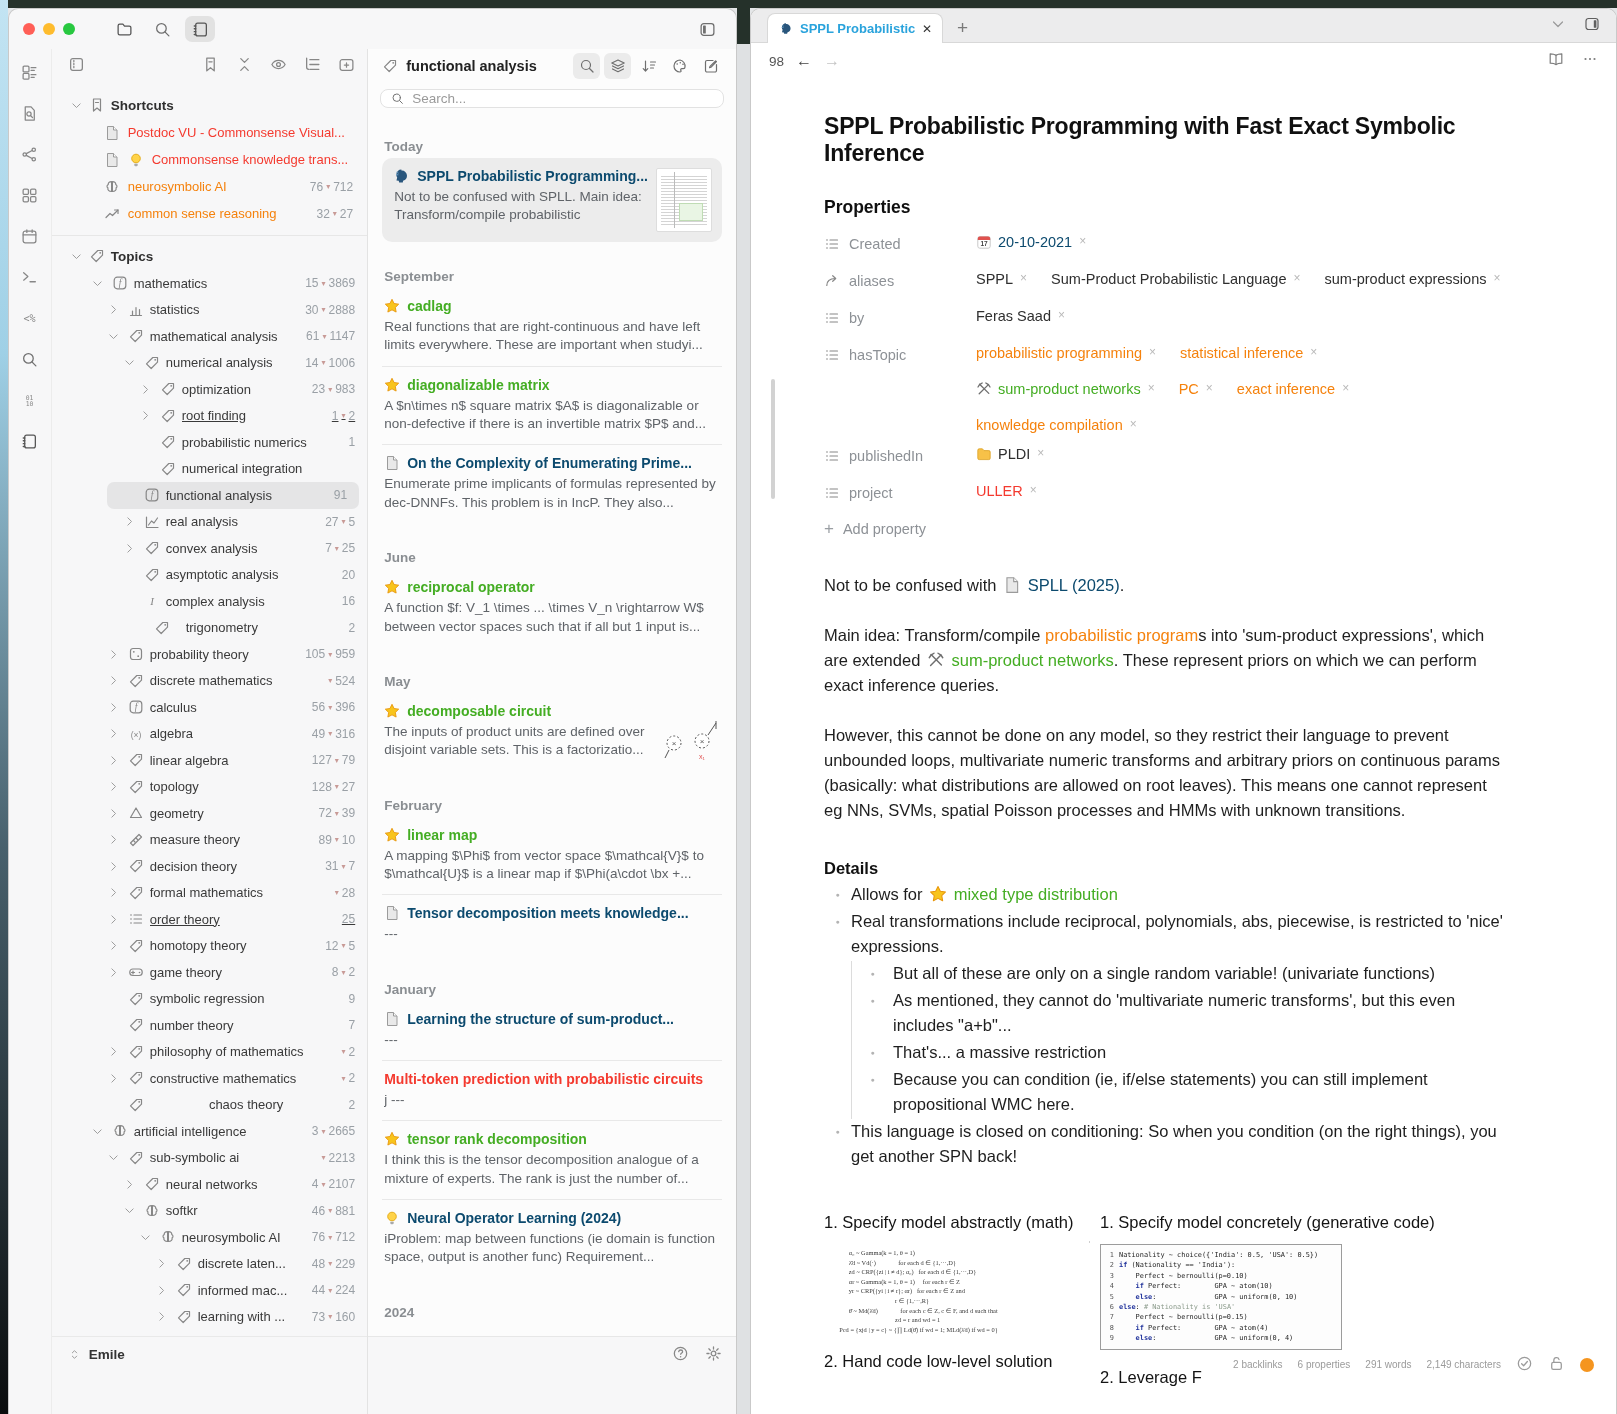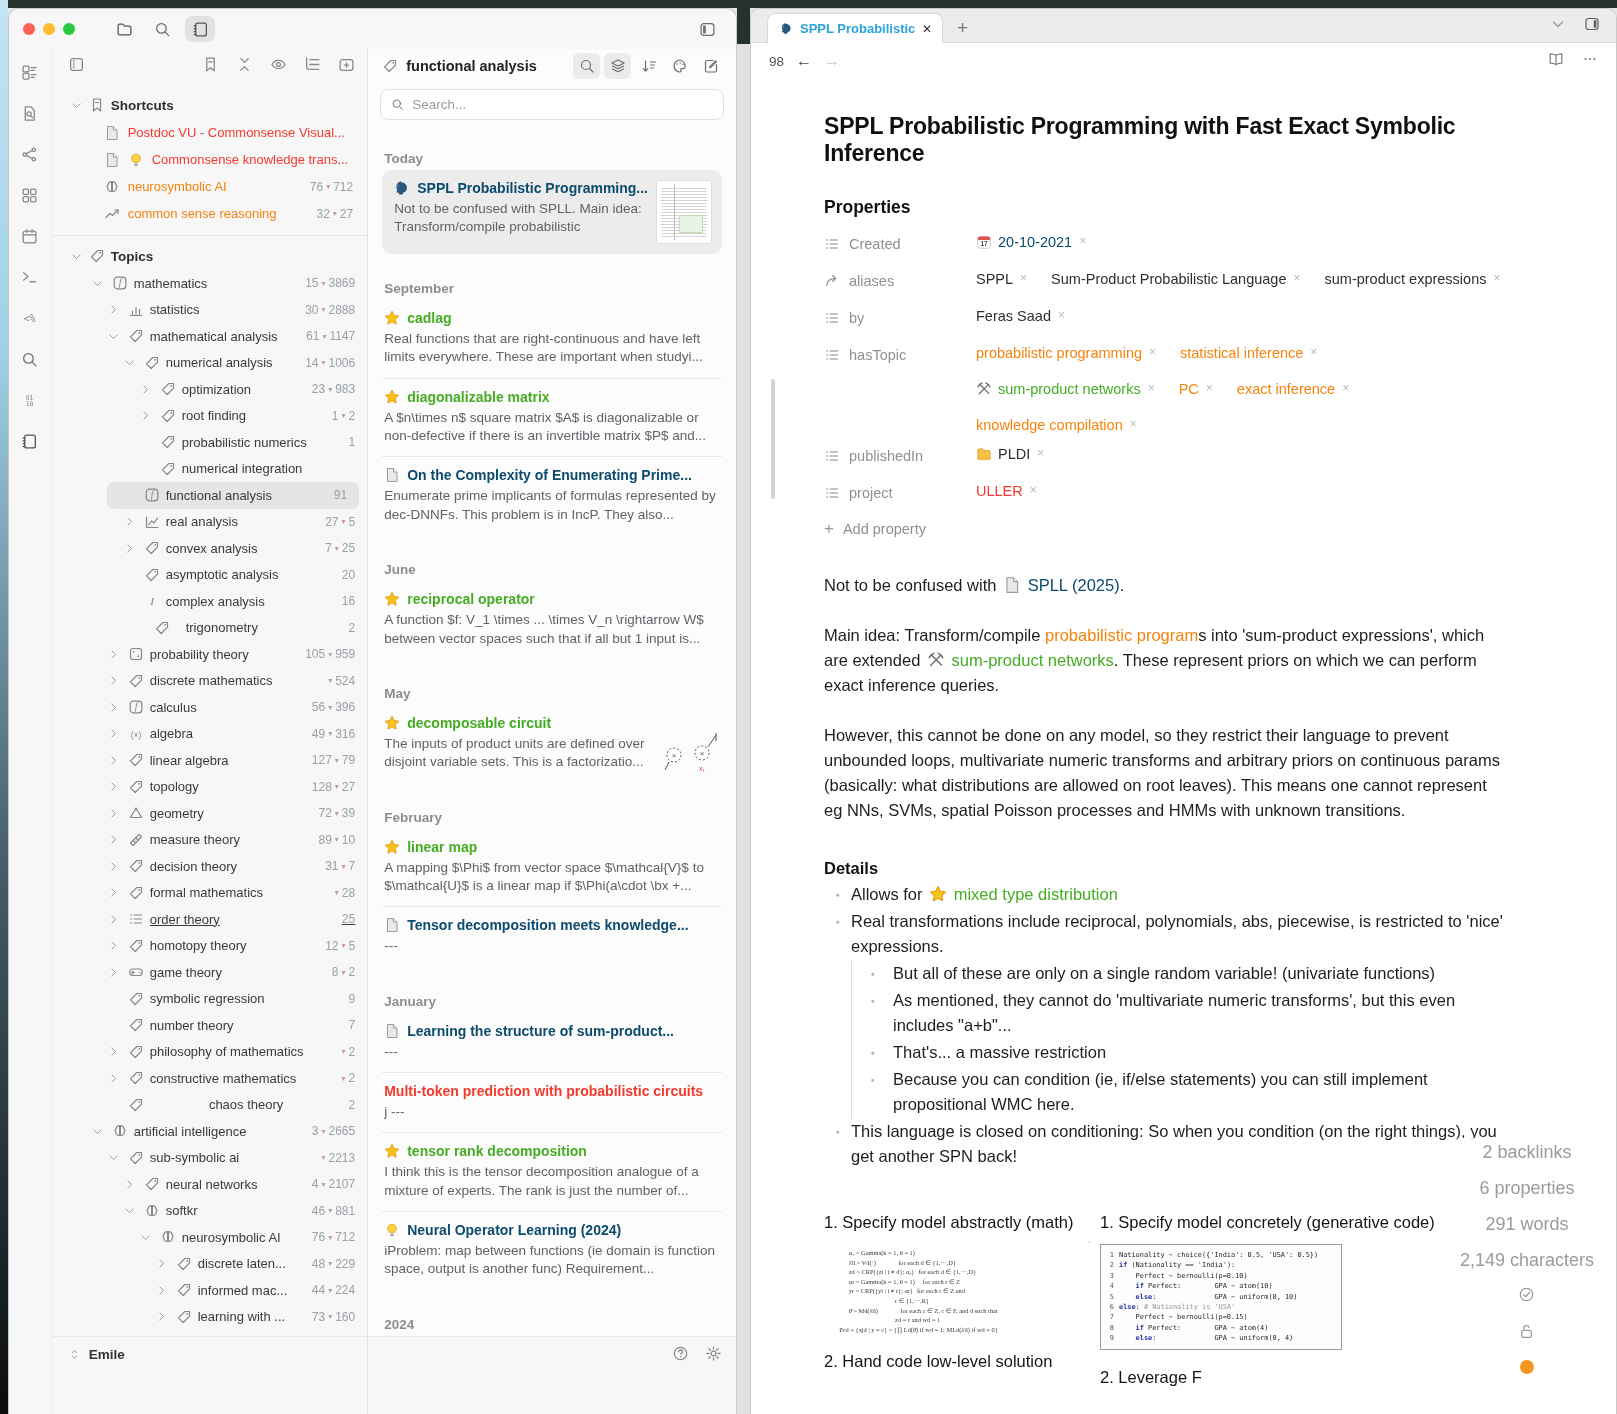--- a/index.html
+++ b/index.html
@@ -63,21 +63,21 @@
 
   .lp-foot { height:78px; border-top:1px solid #e9e9e9; padding:10px 16px 0; display:flex; align-items:flex-start; }
   .ws { display:flex; align-items:center; gap:8px; font-size:13.5px; font-weight:600; color:#333; }
 
   
   .mpanel { flex:1; border-left:1px solid #e3e3e3; background:#fcfcfc; display:flex; flex-direction:column; }
   .mp-head { height:34px; display:flex; align-items:center; padding:0 12px 0 14px; gap:8px; }
   .mp-title { font-size:14.5px; font-weight:700; color:#222; flex:1; white-space:nowrap; overflow:hidden; }
   .mp-btn { width:27px; height:26px; display:flex; align-items:center; justify-content:center; border-radius:6px; margin-left:4px; }
   .mp-btn.active { background:#ebebeb; }
-  .mp-search { margin:6px 12px 4px; height:31px; border:1px solid #e2e2e2; background:#fff; border-radius:8px; display:flex; align-items:center; padding:0 10px; gap:8px; }
+  .mp-search { margin:6px 12px 4px; height:19px; border:1px solid #e2e2e2; background:#fff; border-radius:8px; display:flex; align-items:center; padding:0 10px; gap:8px; }
   .mp-search input { border:none; outline:none; flex:1; font-size:13.5px; color:#333; background:transparent; font-family:inherit; }
   .mp-search input::placeholder { color:#9a9a9a; }
   .mp-list { flex:1; overflow:hidden; padding:0 14px; }
   .grp-label { font-size:13.5px; font-weight:700; color:#8a8e92; margin:27px 2px 4px; }
   .item { padding:10px 2px 11px; position:relative; }
   .item + .item { border-top:1px solid #e8e8e8; }
   .item-title { display:flex; align-items:center; gap:7px; font-size:14px; font-weight:700; white-space:nowrap; overflow:hidden; }
   .item-title .tt { overflow:hidden; text-overflow:ellipsis; }
   .item-snip { font-size:13.5px; color:#5f6368; line-height:1.36; margin-top:4px; max-height:37px; overflow:hidden; }
   .card { background:#ececec; border-radius:10px; padding:10px 10px 10px 12px; display:flex; gap:8px; margin-top:4px; }
@@ -138,21 +138,21 @@
   .mathblock { margin:16px 0 0 12px; font-family:"Liberation Serif",serif; font-size:6.4px; line-height:9.6px; color:#3a3a3a; white-space:pre; }
   .mathblock .frml{ display:block; }
   .codebox { margin-top:12px; width:242px; border:1px solid #9c9c9c; background:#fdfdfd; padding:5px 4px; }
   .codeline { display:flex; font-family:"DejaVu Sans Mono",monospace; font-size:6.9px; line-height:10.4px; color:#1d1d1d; white-space:pre; }
   .codeline .ln { width:9px; text-align:right; margin-right:5px; color:#555; flex:0 0 auto; }
   .codeline b { color:#20329b; }
   .codeline .cmt { color:#8a9a8a; }
   .figcap2 { margin-top:18px; font-size:16.5px; color:#141414; }
 
   .statusbar { position:absolute; right:16px; bottom:36px; display:flex; align-items:center; gap:15px;
-               font-size:18px; color:#9b9b9b; background:rgba(255,255,255,.88); padding:4px 6px; border-radius:6px;flex-direction:column; }
+               font-size:10px; color:#9b9b9b; background:rgba(255,255,255,.88); padding:4px 6px; border-radius:6px; }
   .statusbar .ic{width:17px;height:17px}
   .odot { width:14px; height:14px; border-radius:50%; background:#f5951f; display:inline-block; }
 </style>
 </head>
 <body>
 
 <div class="desk-top"></div>
 <div class="desk-left"></div>
 <div class="desk-gap"></div>
 
@@ -476,21 +476,21 @@
             </span>
             <span class="ic ">
               <svg viewBox="0 0 16 16" fill="none" stroke="#878787" stroke-width="1.2" stroke-linecap="round" stroke-linejoin="round">
                 <path d="M8.8 2.5h4.7v4.7L7.2 13.5 2.5 8.8z"></path>
                 <circle cx="11.2" cy="4.8" r=".9" fill="#878787" stroke="none"></circle>
               </svg>
             </span>
             <span class="lbl">optimization</span>
             <span class="cnt">23<span class="arr">▾</span>983</span>
           </div>
-          <div class="trow " style="padding-left:87px;">
+          <div class="trow " style="padding-left:87px;text-decoration:underline;">
             <span class="chev">
               <span class="ic sm">
                 <svg viewBox="0 0 16 16" fill="none" stroke="#9a9a9a" stroke-width="1.2" stroke-linecap="round" stroke-linejoin="round">
                   <path d="M6 3.5L10.5 8 6 12.5"></path>
                 </svg>
               </span>
             </span>
             <span class="ic ">
               <svg viewBox="0 0 16 16" fill="none" stroke="#878787" stroke-width="1.2" stroke-linecap="round" stroke-linejoin="round">
                 <path d="M8.8 2.5h4.7v4.7L7.2 13.5 2.5 8.8z"></path>

